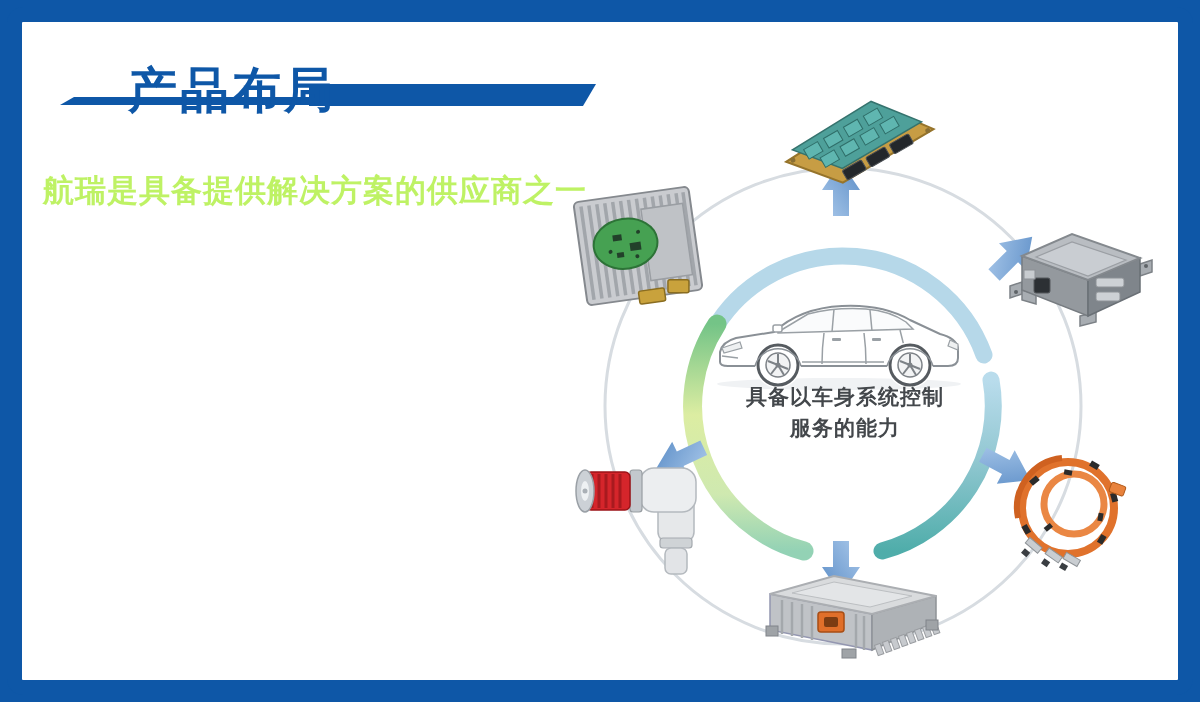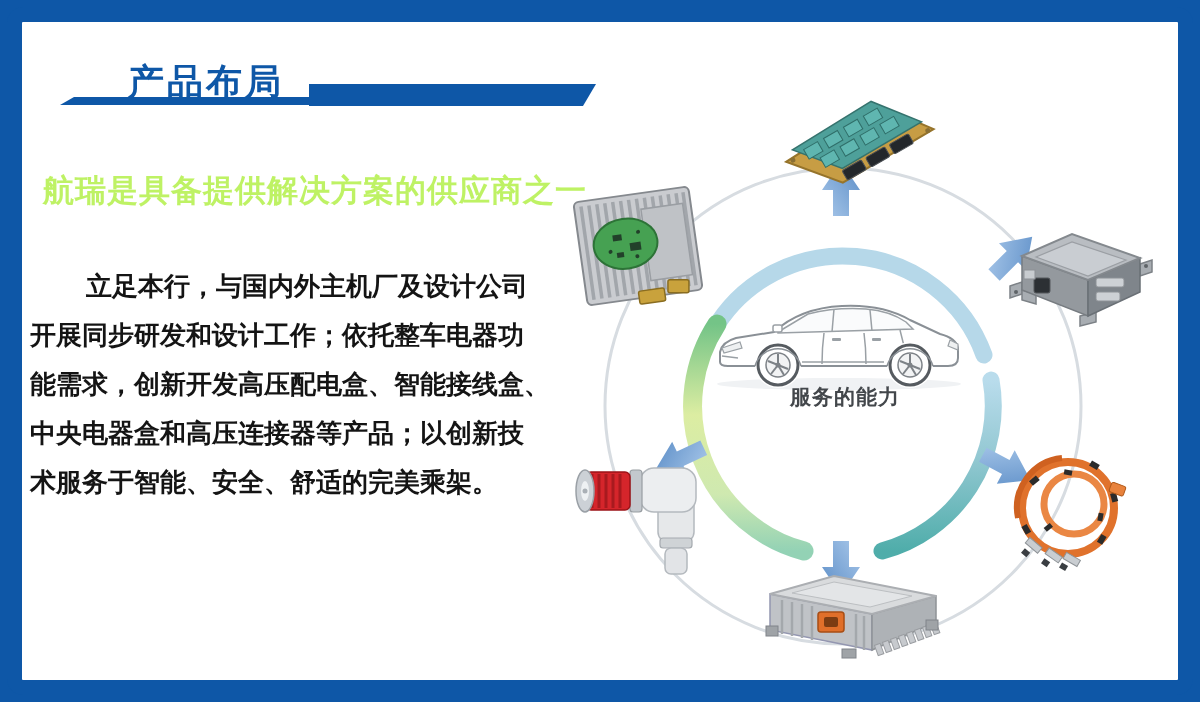--- a/index.html
+++ b/index.html
@@ -2,21 +2,21 @@
 <html><head>
 <meta charset="utf-8">
 <style>
   html,body{margin:0;padding:0;background:#e9edf2;}
   .page{position:relative;width:1200px;height:702px;background:#0e57a7;overflow:hidden;
         font-family:"Liberation Sans",sans-serif;}
   .card{position:absolute;left:12px;top:12px;right:12px;bottom:12px;background:#ffffff;}
   .frame{position:absolute;left:7px;top:7px;right:7px;bottom:7px;
          border:15px solid #0e57a7;border-radius:16px;}
   
-  .title{position:absolute;left:128px;top:58px;font-size:36px;font-weight:bold;
+  .title{position:absolute;left:128px;top:58px;font-size:49px;font-weight:bold;
          color:#0e57a7;letter-spacing:3px;white-space:nowrap;}
   .rule-thin{position:absolute;left:60px;top:97px;width:262px;height:8px;background:#0e57a7;
          clip-path:polygon(14px 0,100% 0,100% 100%,0 100%);}
   .rule-thick{position:absolute;left:309px;top:84px;width:287px;height:22px;background:#0e57a7;
          clip-path:polygon(0 0,100% 0,calc(100% - 13px) 100%,0 100%);}
   .heading{position:absolute;left:43px;top:170px;font-size:31px;font-weight:bold;color:#bef264;
          font-family:"Liberation Serif",serif;letter-spacing:1px;white-space:nowrap;}
   .body-text{position:absolute;left:30px;top:262px;width:545px;
          font-family:"Liberation Serif",serif;font-size:26px;font-weight:bold;color:#141414;}
   .body-text .bline{display:block;line-height:49px;white-space:nowrap;}
@@ -32,27 +32,20 @@
 
 <div class="page">
   <div class="card"></div>
   <div class="frame"></div>
 
   <div class="rule-thin"></div>
   <div class="rule-thick"></div>
   <div class="title">产品布局</div>
 
   <div class="heading">航瑞是具备提供解决方案的供应商之一</div>
-  <div class="body-text">
-    <span class="bline first">立足本行，与国内外主机厂及设计公司</span>
-    <span class="bline">开展同步研发和设计工作；依托整车电器功</span>
-    <span class="bline">能需求，创新开发高压配电盒、智能接线盒、</span>
-    <span class="bline">中央电器盒和高压连接器等产品；以创新技</span>
-    <span class="bline">术服务于智能、安全、舒适的完美乘架。</span>
-  </div>
 
   <svg class="diagram" viewBox="0 0 640 630">
     <defs>
       <linearGradient id="gArrow" x1="0" y1="0" x2="1" y2="1">
         <stop offset="0" stop-color="#a9c8ea"></stop>
           <stop offset="1" stop-color="#5a8cc6"></stop>
       </linearGradient>
       <linearGradient id="gGreen" x1="0" y1="0" x2="0" y2="1">
         <stop offset="0" stop-color="#74c487"></stop>
           <stop offset="0.4" stop-color="#dceda2"></stop>
@@ -280,15 +273,16 @@
           <line x1="196" y1="69" x2="202" y2="79"></line>
         </g>
         <circle cx="196" cy="69" r="2.5" fill="#7d8287"></circle>
       </g>
       <path d="M41,70 A24 24 0 0 1 87,70" fill="none" stroke="#8a9096" stroke-width="1.5"></path>
       <path d="M173,70 A24 24 0 0 1 219,70" fill="none" stroke="#8a9096" stroke-width="1.5"></path>
     </g>
   </svg>
 
   <div class="center-text">
+    <div>具备以车身系统控制</div>
     <div>服务的能力</div>
   </div>
 </div>
 
 </body></html>

